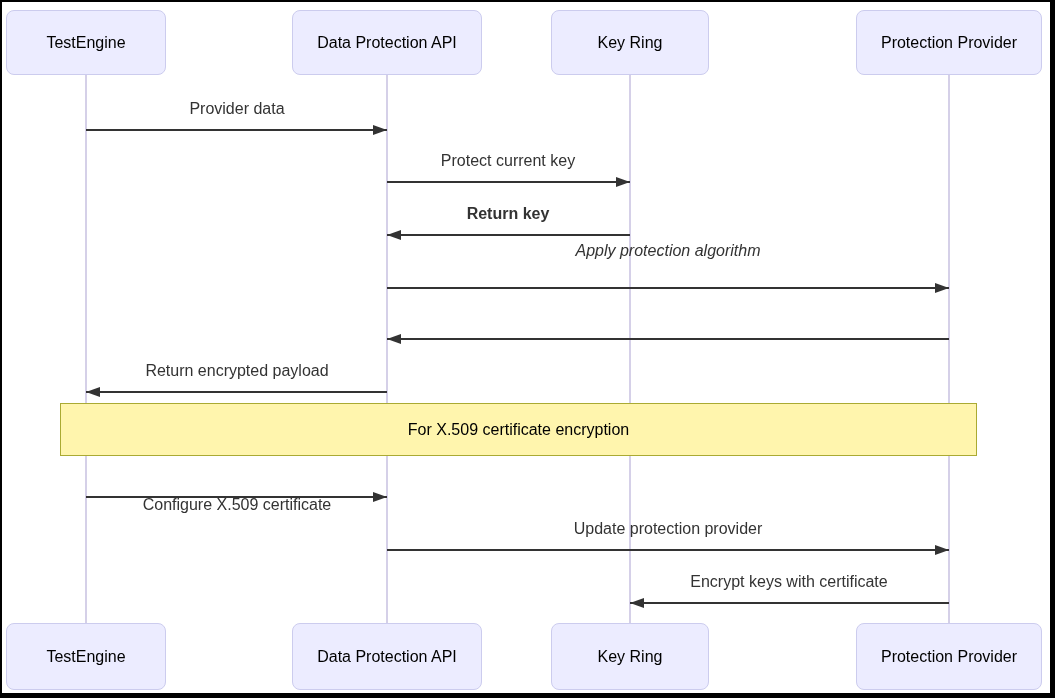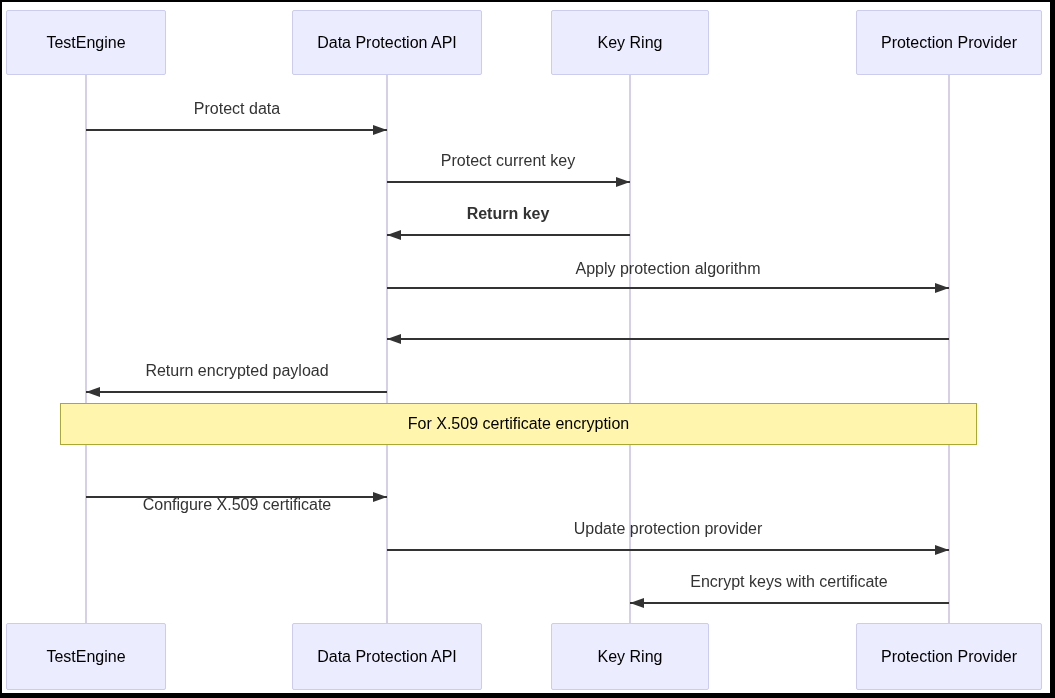--- a/index.html
+++ b/index.html
@@ -13,21 +13,21 @@
   #canvas {
     position: absolute;
     left: 2px; top: 2px;
     width: 1048px; height: 691px;
     background: #ffffff;
   }
   .participant-box {
     position: absolute;
     background: var(--participant-fill, #ECECFF);
     border: 1px solid var(--participant-border, #CCCCEE);
-    border-radius: 2px;
+    border-radius: 8px;
     display: flex;
     align-items: center;
     justify-content: center;
     font-size: 16px;
     color: var(--text-color, #000000);
     box-sizing: border-box;
   }
   .lifeline {
     position: absolute;
     width: 2px;
@@ -90,44 +90,44 @@
   <div class="participant-box" style="left:290px; top:8px; width:190px; height:65px;">
     <span>Data Protection API</span>
   </div>
   <div class="participant-box" style="left:549px; top:8px; width:158px; height:65px;">
     <span>Key Ring</span>
   </div>
   <div class="participant-box" style="left:854px; top:8px; width:186px; height:65px;">
     <span>Protection Provider</span>
   </div>
 
-  <div class="msg-label" style="left:75px; top:97px;">Protect data</div>
+  <div class="msg-label" style="left:75px; top:97px;">Provider data</div>
   <div class="msg-line" style="left:84px; top:127px; width:301px;"></div>
   <div class="arrow-right" style="left:371px; top:123px;"></div>
 
   <div class="msg-label" style="left:346px; top:149px;">Protect current key</div>
   <div class="msg-line" style="left:385px; top:179px; width:243px;"></div>
   <div class="arrow-right" style="left:614px; top:175px;"></div>
 
   <div class="msg-label" style="left:346px; top:202px;font-weight:bold;">Return key</div>
   <div class="msg-line" style="left:385px; top:232px; width:243px;"></div>
   <div class="arrow-left" style="left:385px; top:228px;"></div>
 
-  <div class="msg-label" style="left:506px; top:257px;">Apply protection algorithm</div>
+  <div class="msg-label" style="left:506px; top:239px;font-style:italic;">Apply protection algorithm</div>
   <div class="msg-line" style="left:385px; top:285px; width:562px;"></div>
   <div class="arrow-right" style="left:933px; top:281px;"></div>
 
   <div class="msg-line" style="left:385px; top:336px; width:562px;"></div>
   <div class="arrow-left" style="left:385px; top:332px;"></div>
 
   <div class="msg-label" style="left:75px; top:359px;">Return encrypted payload</div>
   <div class="msg-line" style="left:84px; top:389px; width:301px;"></div>
   <div class="arrow-left" style="left:84px; top:385px;"></div>
 
-  <div class="note-box" style="left:58px; top:401px; width:917px; height:42px;">
+  <div class="note-box" style="left:58px; top:401px; width:917px; height:53px;">
     <span>For X.509 certificate encryption</span>
   </div>
 
   <div class="msg-label" style="left:75px; top:464px;margin-top:29px;">Configure X.509 certificate</div>
   <div class="msg-line" style="left:84px; top:494px; width:301px;"></div>
   <div class="arrow-right" style="left:371px; top:490px;"></div>
 
   <div class="msg-label" style="left:506px; top:517px;">Update protection provider</div>
   <div class="msg-line" style="left:385px; top:547px; width:562px;"></div>
   <div class="arrow-right" style="left:933px; top:543px;"></div>

